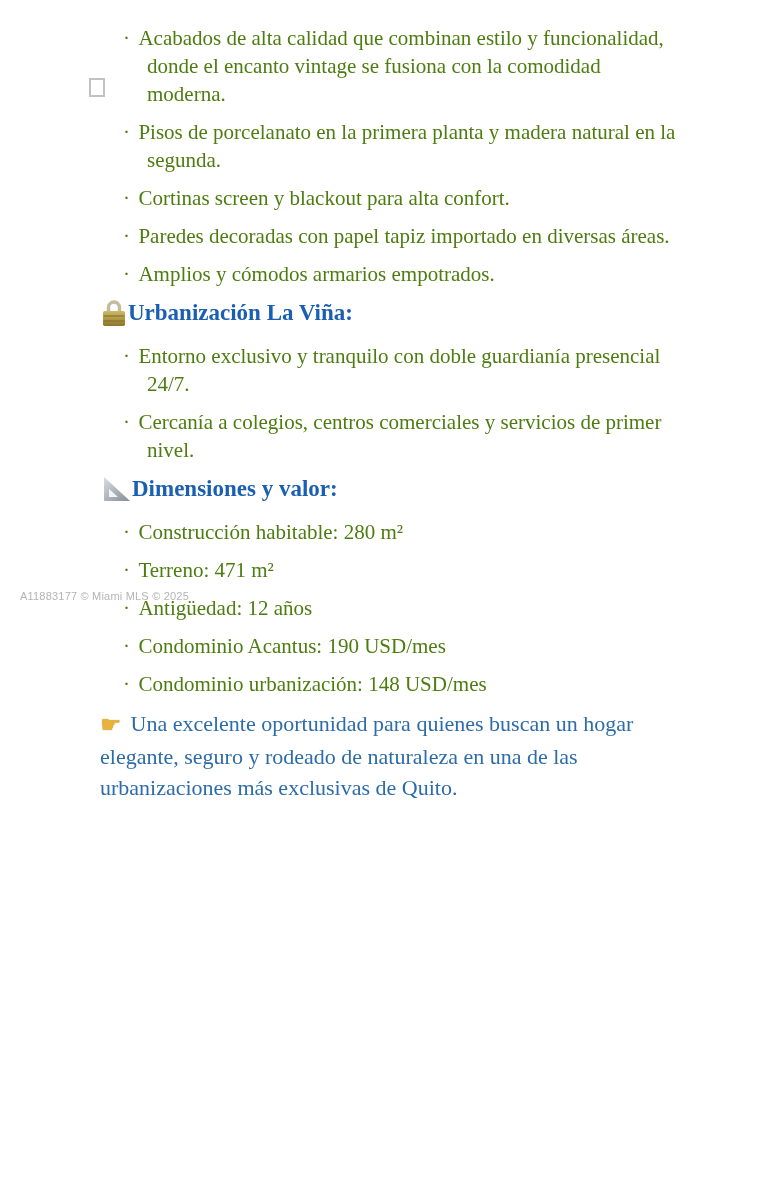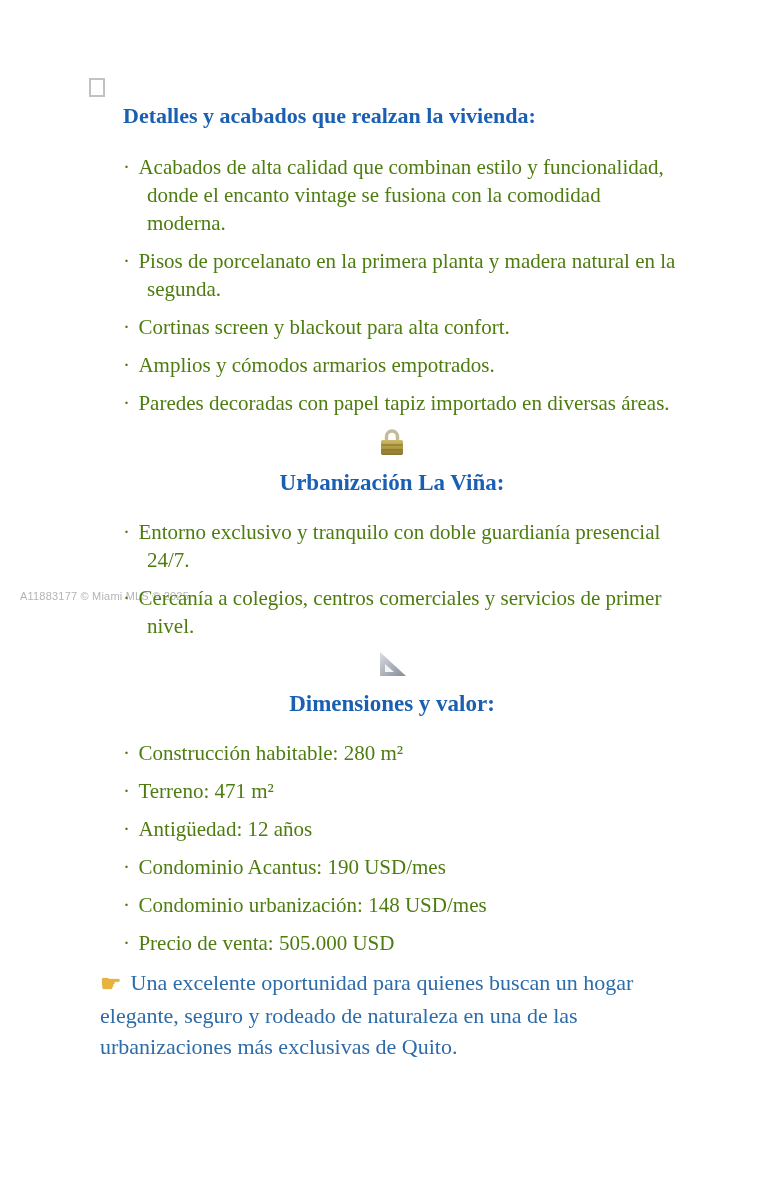--- a/index.html
+++ b/index.html
@@ -29,32 +29,32 @@
     position:absolute;left:100px;top:0;
     width:584px;z-index:1;
   }
   .h-main{
     margin:102px 0 0 23px;
     font-size:22px;line-height:27px;
     font-weight:bold;color:#1b5fb2;
   }
   .bullets{margin:0;padding:0;}
   .bullets.first{margin-top:24px;}
-  .bullets.after-h{margin-top:20px;}
+  .bullets.after-h{margin-top:14px;}
   .bullet{
     padding-left:47px;text-indent:-24px;
     font-size:21px;line-height:28px;
     color:#4d7c0f;margin-bottom:10px;
   }
   .bullet::before{content:"\00B7\2009\2009";}
   .h-sub{
-    display:flex;align-items:center;gap:11px;
+    display:flex;align-items:center;
     margin:2px 0 0 0;
     font-size:23px;line-height:30px;
-    font-weight:bold;color:#1b5fb2;flex-direction:column;
+    font-weight:bold;color:#1b5fb2;
   }
   .h-sub .icon{flex:0 0 auto;display:inline-flex;}
   .closing{
     margin:4px 0 0 0;
     font-size:22px;line-height:31px;
     color:#2d6ca9;
   }
   .hand{
     font-family:"DejaVu Sans", sans-serif;
     color:#e8b33c;font-size:24px;
@@ -66,28 +66,27 @@
 <body>
 
 <div class="page">
 
   <span class="tofu"></span>
 
   <div class="watermark">A11883177 © Miami MLS © 2025</div>
 
   <div class="content">
 
-    <div class="h-main">Detalles y acabados que realzan la vivienda:</div>
 
     <div class="bullets first">
       <div class="bullet">Acabados de alta calidad que combinan estilo y funcionalidad, donde el encanto vintage se fusiona con la comodidad moderna.</div>
       <div class="bullet">Pisos de porcelanato en la primera planta y madera natural en la segunda.</div>
       <div class="bullet">Cortinas screen y blackout para alta confort.</div>
+      <div class="bullet">Paredes decoradas con papel tapiz importado en diversas áreas.</div>
       <div class="bullet">Amplios y cómodos armarios empotrados.</div>
-      <div class="bullet">Paredes decoradas con papel tapiz importado en diversas áreas.</div>
     </div>
 
     <div class="h-sub">
       <span class="icon">
         <svg width="28" height="30" viewBox="0 0 28 30">
           <defs>
             <linearGradient id="goldGrad" x1="0" y1="0" x2="0" y2="1">
               <stop offset="0" stop-color="#cdb968"></stop>
               <stop offset="0.5" stop-color="#b39a45"></stop>
               <stop offset="1" stop-color="#8a752c"></stop>
@@ -123,19 +122,18 @@
       </span>
       <span>Dimensiones y valor:</span>
     </div>
 
     <div class="bullets after-h">
       <div class="bullet">Construcción habitable: 280 m²</div>
       <div class="bullet">Terreno: 471 m²</div>
       <div class="bullet">Antigüedad: 12 años</div>
       <div class="bullet">Condominio Acantus: 190 USD/mes</div>
       <div class="bullet">Condominio urbanización: 148 USD/mes</div>
-      <div class="bullet">Precio de venta: 505.000 USD</div>
     </div>
 
     <p class="closing"><span class="hand">☛</span><span>Una excelente oportunidad para quienes buscan un hogar elegante, seguro y rodeado de naturaleza en una de las urbanizaciones más exclusivas de Quito.</span></p>
 
   </div>
 </div>
 
 </body></html>

